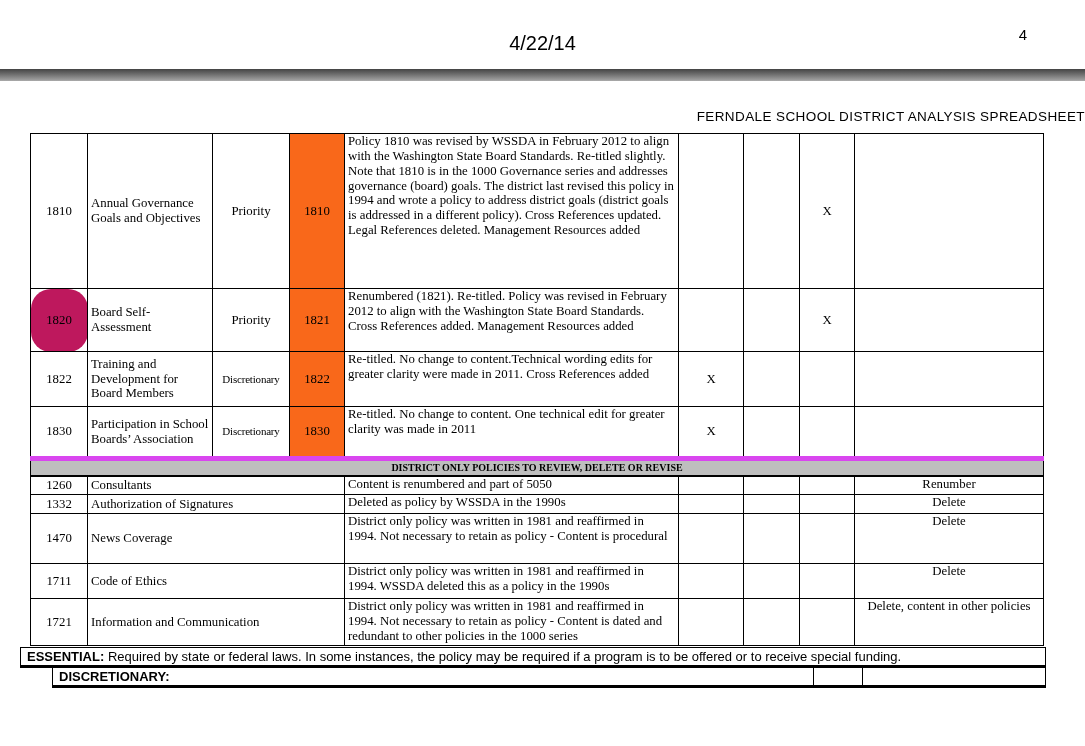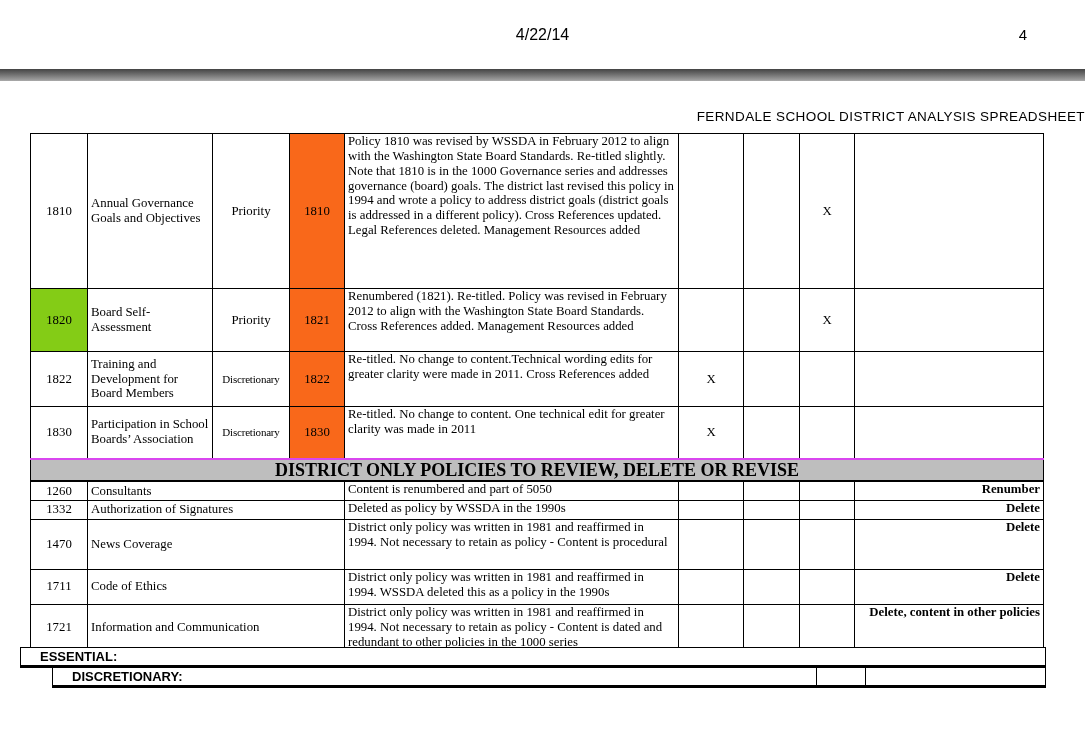--- a/index.html
+++ b/index.html
@@ -1,53 +1,53 @@
 <!DOCTYPE html>
 <html><head>
 <meta charset="utf-8">
 <style>
   html,body{margin:0;padding:0;}
   body{
     width:1085px;height:746px;position:relative;background:#ffffff;overflow:hidden;
     font-family:"Liberation Serif","DejaVu Serif",serif;color:#000;
   }
   
-  .hdr-date{position:absolute;top:26px;left:0;width:1085px;text-align:center;
-    font-family:"Liberation Sans","DejaVu Sans",sans-serif;font-size:16px;}
+  .hdr-date{position:absolute;top:32px;left:0;width:1085px;text-align:center;
+    font-family:"Liberation Sans","DejaVu Sans",sans-serif;font-size:20px;}
   .hdr-page{position:absolute;top:26px;right:58px;
     font-family:"Liberation Sans","DejaVu Sans",sans-serif;font-size:15px;}
   .divider{position:absolute;top:69px;left:0;width:1085px;height:12px;
     background:linear-gradient(to bottom,#444 0%,#6a6a6a 40%,#979797 85%,#ababab 100%);}
   .doc-title{position:absolute;top:109px;left:0;width:1085px;text-align:right;
     font-family:"Liberation Sans","DejaVu Sans",sans-serif;font-size:13.5px;letter-spacing:.4px;}
 
   
   table.main{position:absolute;left:30px;top:133px;width:1014px;
     border-collapse:collapse;table-layout:fixed;
     font-family:"Liberation Serif","DejaVu Serif",serif;}
   table.main td{border:1px solid #000;font-size:12.8px;line-height:1.16;
     padding:0 3px;overflow:hidden;}
   td.c-num{text-align:center;vertical-align:middle;font-size:13px;}
   td.c-name{vertical-align:middle;text-align:left;}
   td.c-cat{text-align:center;vertical-align:middle;font-size:12.5px;}
   td.c-cat.small{font-size:11px;letter-spacing:-.2px;}
   td.c-orange{text-align:center;vertical-align:middle;font-size:13px;}
   td.c-desc{vertical-align:top;text-align:left;padding:0 4px 0 4px;}
   td.c-mark{text-align:center;vertical-align:middle;font-size:13.5px;}
-  td.c-notes{vertical-align:top;text-align:right;font-weight:bold;}
+  td.c-notes{vertical-align:top;text-align:center;}
   tr.band-row td{background:#bebebe;text-align:center;vertical-align:middle;
-    font-weight:bold;font-size:18px;border-top:2px solid #d946ef;border-bottom:2px solid #000;}
+    font-weight:bold;font-size:10px;border-top:5px solid #d946ef;border-bottom:2px solid #000;}
   td.green{background:#d5f5d0;}
 
   
   .defs{position:absolute;left:20px;top:648px;width:1026px;
     font-family:"Liberation Sans","DejaVu Sans",sans-serif;font-size:13px;}
   .def-row{display:flex;margin-top:-1px;}
   .def-box{border:1px solid #000;border-bottom:3px solid #000;background:#fff;
-    height:15px;display:flex;align-items:center;padding:1px 0 1px 19px;box-sizing:content-box;}
+    height:15px;display:flex;align-items:center;padding:1px 0 1px 6px;box-sizing:content-box;}
   .def-main{width:1020px;}
   .def-main.short{width:775px;margin-left:32px;}
   .def-cell-a{width:50px;margin-left:-1px;padding-left:0;}
   .def-cell-b{width:187px;margin-left:-1px;padding-left:0;}
   .def-term{font-weight:bold;white-space:pre;}
   .def-text{white-space:pre;}
 </style>
 </head>
 <body>
 
@@ -74,21 +74,21 @@
         <td class="c-name">Annual Governance Goals and Objectives</td>
         <td class="c-cat">Priority</td>
         <td class="c-orange" style="background: rgb(249, 104, 26);">1810</td>
         <td class="c-desc">Policy 1810 was revised by WSSDA in February 2012 to align with the Washington State Board Standards.  Re-titled slightly. Note that 1810 is in the 1000 Governance series and addresses governance (board) goals.  The district last revised this policy in 1994 and wrote a policy to address district goals (district goals is addressed in a different policy). Cross References updated. Legal References deleted. Management Resources added</td>
         <td class="c-mark"></td>
         <td class="c-mark"></td>
         <td class="c-mark">X</td>
         <td class="c-notes"></td>
       </tr>
       <tr style="height: 63px;">
-        <td class="c-num green" style="background: #84cc16;">1820</td>
+        <td class="c-num green" style="background: #be185d; border-radius: 20px;">1820</td>
         <td class="c-name">Board Self-Assessment</td>
         <td class="c-cat">Priority</td>
         <td class="c-orange" style="background: rgb(249, 104, 26);">1821</td>
         <td class="c-desc">Renumbered (1821). Re-titled. Policy was revised in February 2012 to align with the Washington State Board Standards.  Cross References added. Management Resources added</td>
         <td class="c-mark"></td>
         <td class="c-mark"></td>
         <td class="c-mark">X</td>
         <td class="c-notes"></td>
       </tr>
       <tr style="height: 55px;">
@@ -161,20 +161,21 @@
         <td class="c-mark"></td>
         <td class="c-notes">Delete, content in other policies</td>
       </tr>
     </tbody>
 </table>
 
 <div class="defs" id="defs-container">
     <div class="def-row">
       <div class="def-box def-main">
         <span class="def-term">ESSENTIAL:</span>
+        <span class="def-text"> Required by state or federal laws. In some instances, the policy may be required if a program is to be offered or to receive special funding.</span>
       </div>
     </div>
     <div class="def-row">
       <div class="def-box def-main short">
         <span class="def-term">DISCRETIONARY:</span>
       </div>
       <div class="def-box def-cell-a"></div>
       <div class="def-box def-cell-b"></div>
     </div>
   </div>

